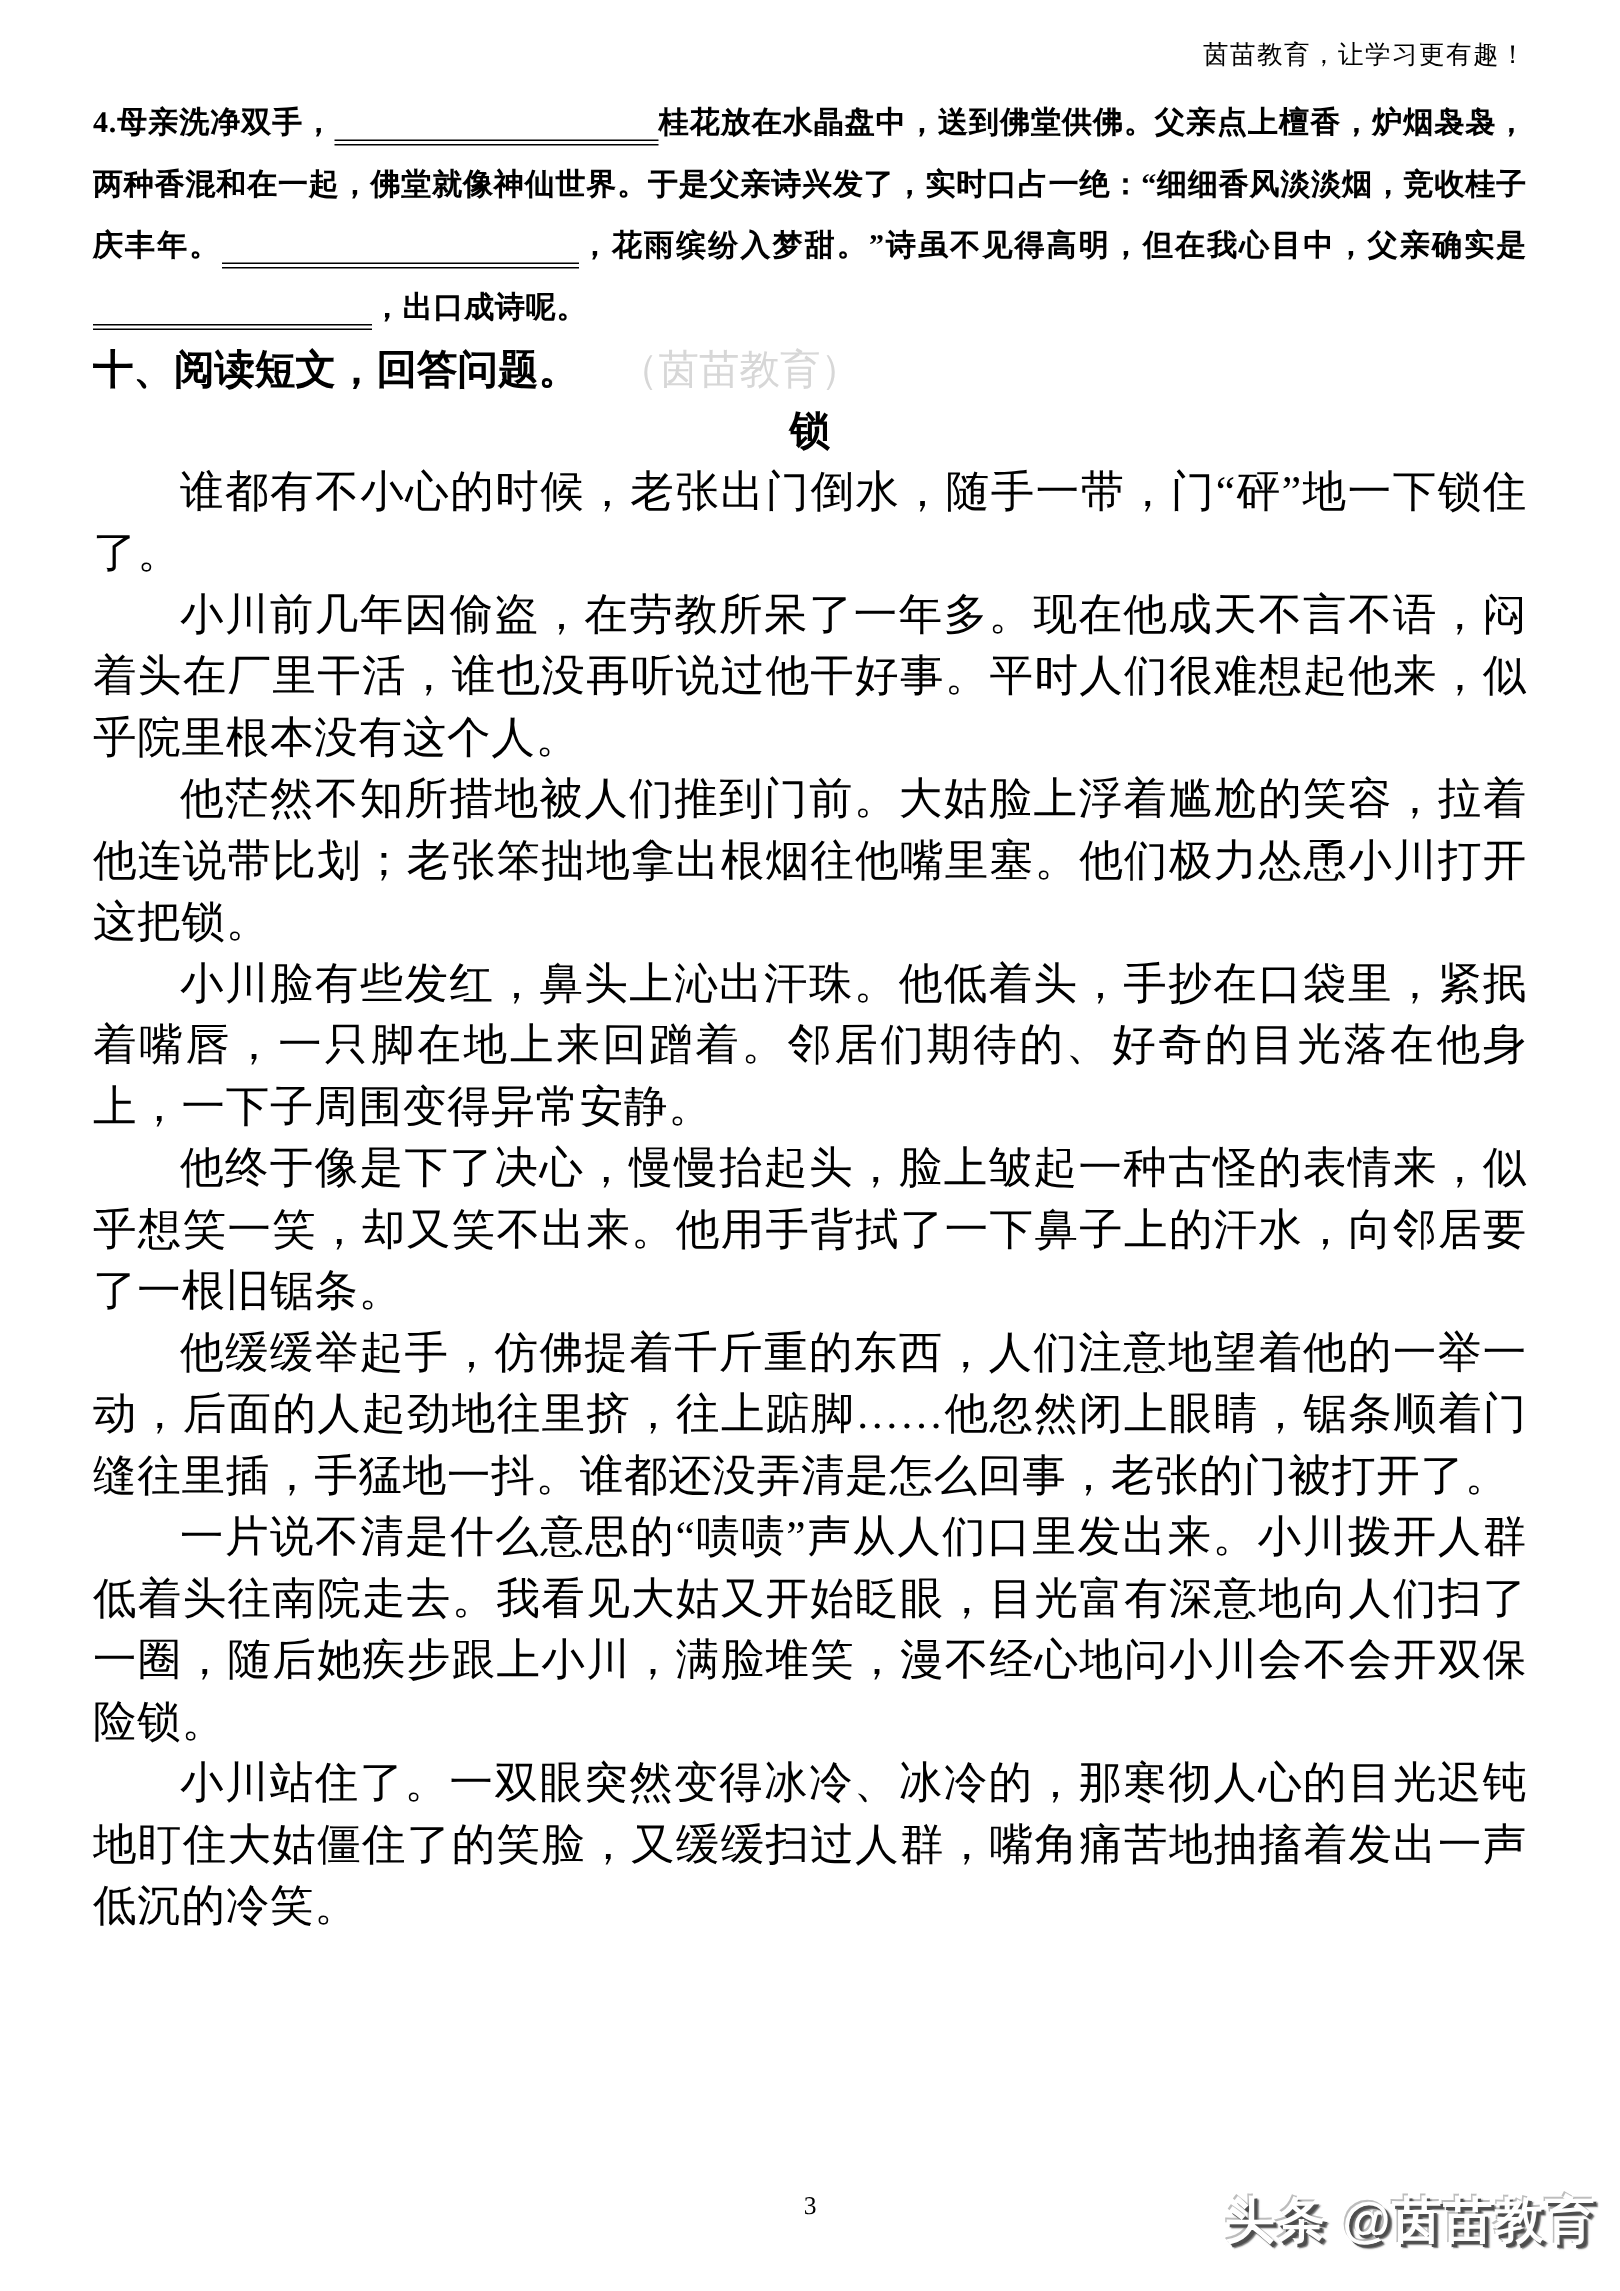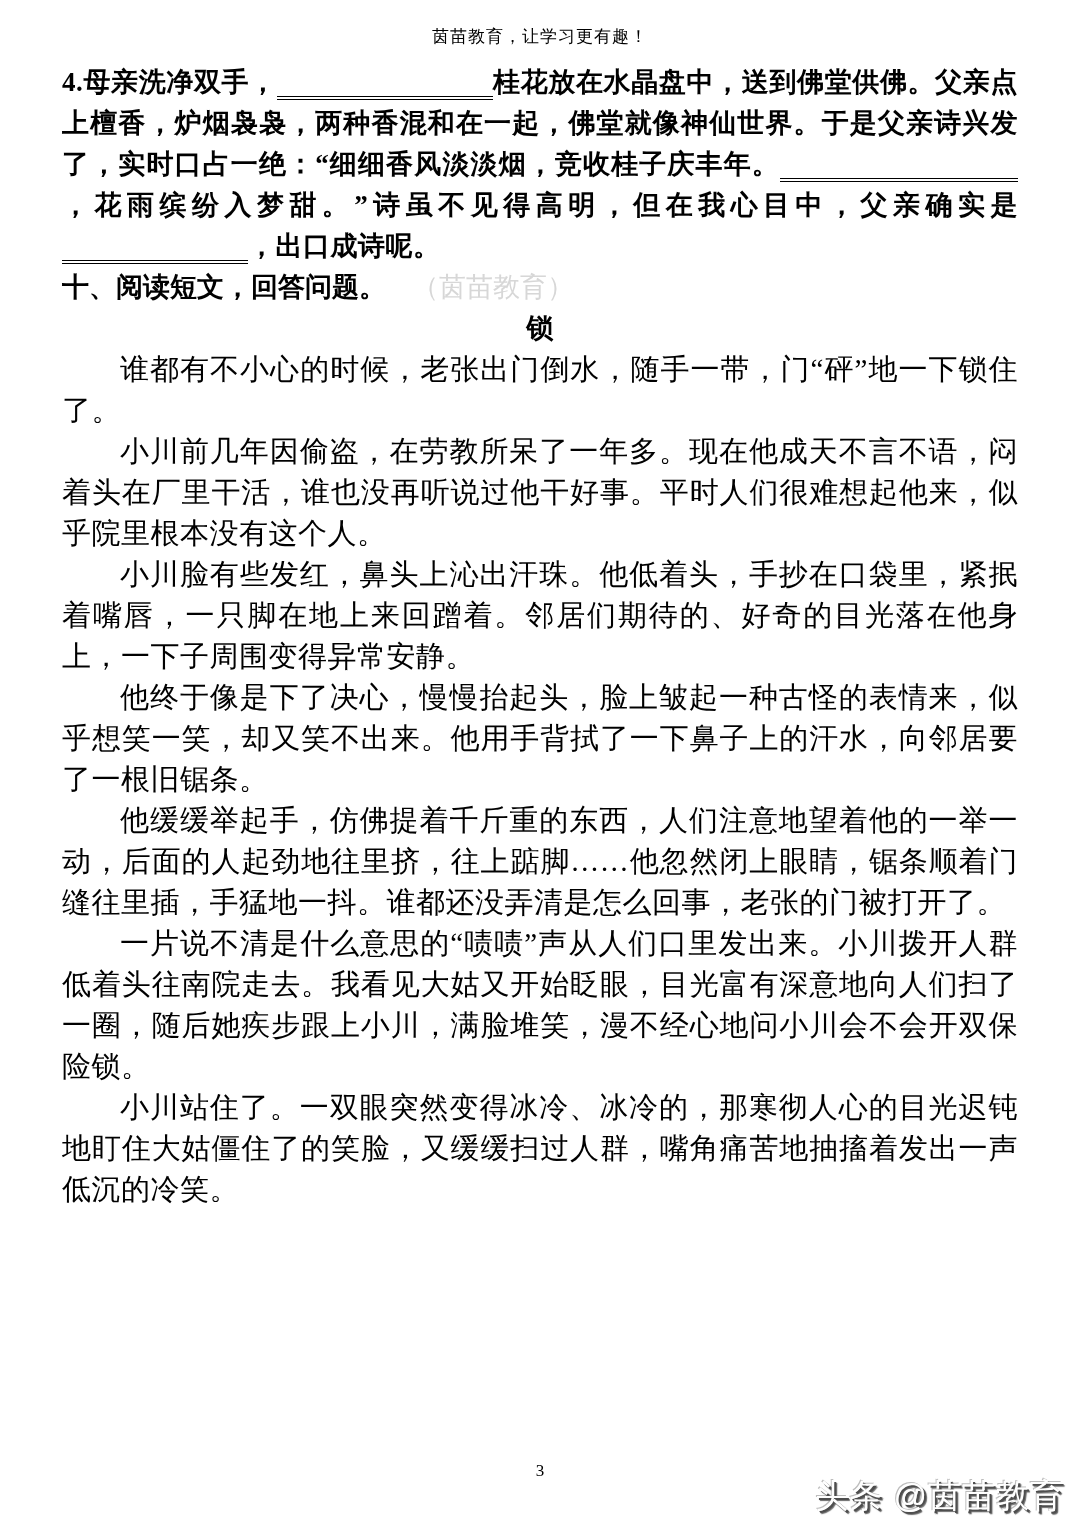--- a/index.html
+++ b/index.html
@@ -8,29 +8,29 @@
     width: 1080px;
     height: 1527px;
     background: #ffffff;
     color: #000000;
     font-family: "Liberation Serif", "DejaVu Serif", serif;
     box-sizing: border-box;
     padding: 26px 62px 0 62px;
     overflow: hidden;
   }
   .header-slogan {
-    text-align: center;
+    text-align: right;
     font-size: 17px;
     line-height: 22px;
     letter-spacing: 1px;
     margin-bottom: 14px;
   }
   .q4 {
     margin: 0;
-    font-size: 27px;
+    font-size: 20px;
     line-height: 41px;
     font-weight: bold;
     text-align: justify;
     letter-spacing: 0.5px;
   }
   .blank {
     display: inline-block;
     height: 26px;
     border-bottom: 4px double #000;
     vertical-align: -9px;
@@ -68,23 +68,23 @@
     position: absolute;
     left: 0;
     right: 0;
     bottom: 46px;
     text-align: center;
     font-size: 17px;
   }
   .toutiao-watermark {
     position: absolute;
     right: 16px;
-    bottom: 8px;
+    bottom: 24px;
     font-size: 33px;
-    font-weight: normal;
+    font-weight: bold;
     font-family: "Liberation Sans", "DejaVu Sans", sans-serif;
     color: #ffffff;
     text-shadow: 2px 2px 0 #4e4e4e, 3px 3px 1px #6a6a6a, -1px -1px 0 #bdbdbd;
     letter-spacing: 1px;
   }
 </style>
 </head>
 <body>
 
 <div class="page">
@@ -92,20 +92,21 @@
   <div class="header-slogan">茵苗教育，让学习更有趣！</div>
 
   <p class="q4"><span>4.母亲洗净双手，</span><span class="blank blank-1"></span><span>桂花放在水晶盘中，送到佛堂供佛。父亲点上檀香，炉烟袅袅，两种香混和在一起，佛堂就像神仙世界。于是父亲诗兴发了，实时口占一绝：“细细香风淡淡烟，竞收桂子庆丰年。</span><span class="blank blank-2"></span><span>，花雨缤纷入梦甜。”诗虽不见得高明，但在我心目中，父亲确实是</span><span class="blank blank-3"></span><span>，出口成诗呢。</span></p>
 
   <p class="section-heading"><span>十、阅读短文，回答问题。</span><span class="heading-watermark">（茵苗教育）</span></p>
 
   <div class="story-title">锁</div>
 
   <p class="story-p">谁都有不小心的时候，老张出门倒水，随手一带，门“砰”地一下锁住了。</p>
   <p class="story-p">小川前几年因偷盗，在劳教所呆了一年多。现在他成天不言不语，闷着头在厂里干活，谁也没再听说过他干好事。平时人们很难想起他来，似乎院里根本没有这个人。</p>
+  <p class="story-p">他茫然不知所措地被人们推到门前。大姑脸上浮着尴尬的笑容，拉着他连说带比划；老张笨拙地拿出根烟往他嘴里塞。他们极力怂恿小川打开这把锁。</p>
   <p class="story-p">小川脸有些发红，鼻头上沁出汗珠。他低着头，手抄在口袋里，紧抿着嘴唇，一只脚在地上来回蹭着。邻居们期待的、好奇的目光落在他身上，一下子周围变得异常安静。</p>
   <p class="story-p">他终于像是下了决心，慢慢抬起头，脸上皱起一种古怪的表情来，似乎想笑一笑，却又笑不出来。他用手背拭了一下鼻子上的汗水，向邻居要了一根旧锯条。</p>
   <p class="story-p">他缓缓举起手，仿佛提着千斤重的东西，人们注意地望着他的一举一动，后面的人起劲地往里挤，往上踮脚……他忽然闭上眼睛，锯条顺着门缝往里插，手猛地一抖。谁都还没弄清是怎么回事，老张的门被打开了。</p>
   <p class="story-p">一片说不清是什么意思的“啧啧”声从人们口里发出来。小川拨开人群低着头往南院走去。我看见大姑又开始眨眼，目光富有深意地向人们扫了一圈，随后她疾步跟上小川，满脸堆笑，漫不经心地问小川会不会开双保险锁。</p>
   <p class="story-p">小川站住了。一双眼突然变得冰冷、冰冷的，那寒彻人心的目光迟钝地盯住大姑僵住了的笑脸，又缓缓扫过人群，嘴角痛苦地抽搐着发出一声低沉的冷笑。</p>
 
   <div class="page-number">3</div>
 
   <div class="toutiao-watermark">头条 @茵苗教育</div>
 

